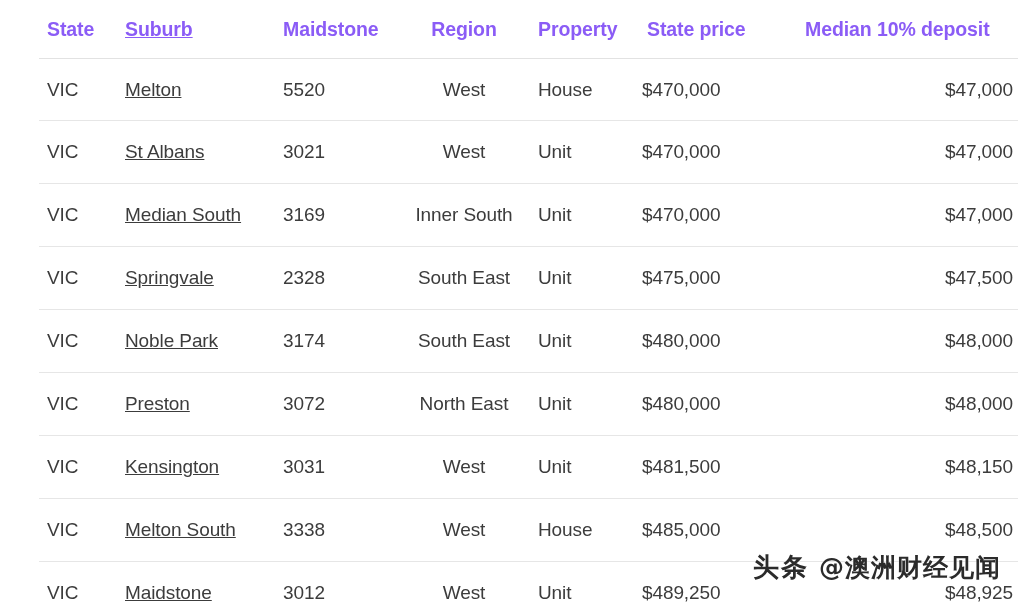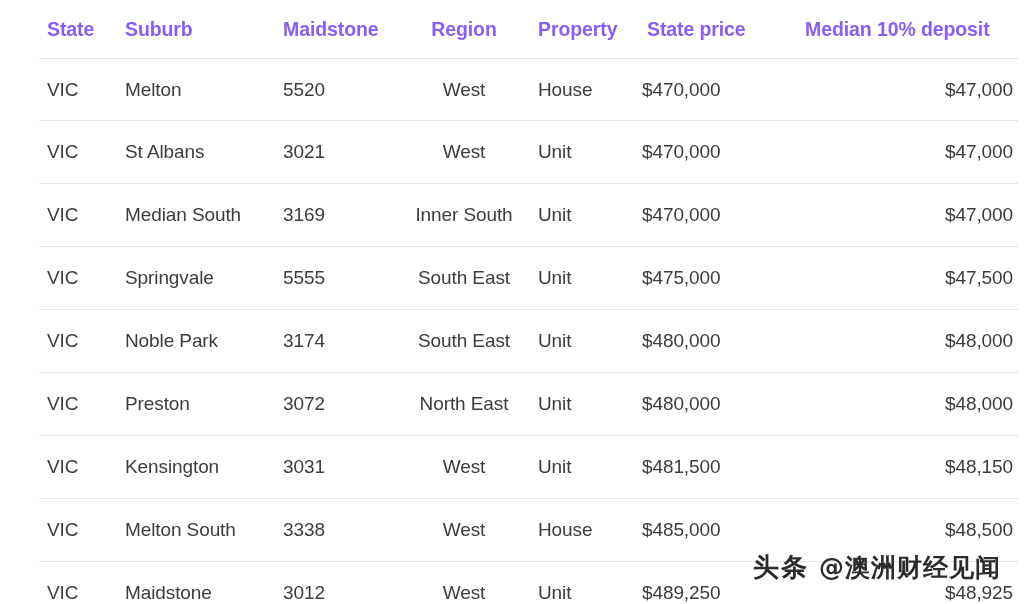--- a/index.html
+++ b/index.html
@@ -56,21 +56,21 @@
     font-weight: 400;
     color: #3c3c3c;
     text-align: left;
     letter-spacing: -0.1px;
     border-bottom: 1px solid #e6e6e6;
   }
   tbody tr:first-child td { height: 61px; }
 
   
   .col-state    { width: 70px;  padding-left: 8px !important; }
-  .col-suburb   { width: 150px; padding-left: 8px !important; }
+  .col-suburb   { width: 150px; padding-left: 8px !important; text-decoration: underline; }
   .col-postcode { width: 107px; padding-left: 8px !important; }
   .col-region   { width: 132px; padding-left: 8px !important; text-align: center; }
   .col-property { width: 104px; padding-left: 8px !important; }
   .col-price    { width: 145px; }
   .col-deposit  { width: 213px; }
 
   
   th.col-price, th.col-deposit { text-align: left; }
   td.col-price  { padding-right: 22px !important; }
   td.col-deposit{ text-align: right; padding-right: 5px !important; }
@@ -135,21 +135,21 @@
           <td class="col-suburb">Median South</td>
           <td class="col-postcode">3169</td>
           <td class="col-region">Inner South</td>
           <td class="col-property">Unit</td>
           <td class="col-price">$470,000</td>
           <td class="col-deposit">$47,000</td>
         </tr>
         <tr>
           <td class="col-state">VIC</td>
           <td class="col-suburb">Springvale</td>
-          <td class="col-postcode">5555</td>
+          <td class="col-postcode">2328</td>
           <td class="col-region">South East</td>
           <td class="col-property">Unit</td>
           <td class="col-price">$475,000</td>
           <td class="col-deposit">$47,500</td>
         </tr>
         <tr>
           <td class="col-state">VIC</td>
           <td class="col-suburb">Noble Park</td>
           <td class="col-postcode">3174</td>
           <td class="col-region">South East</td>

